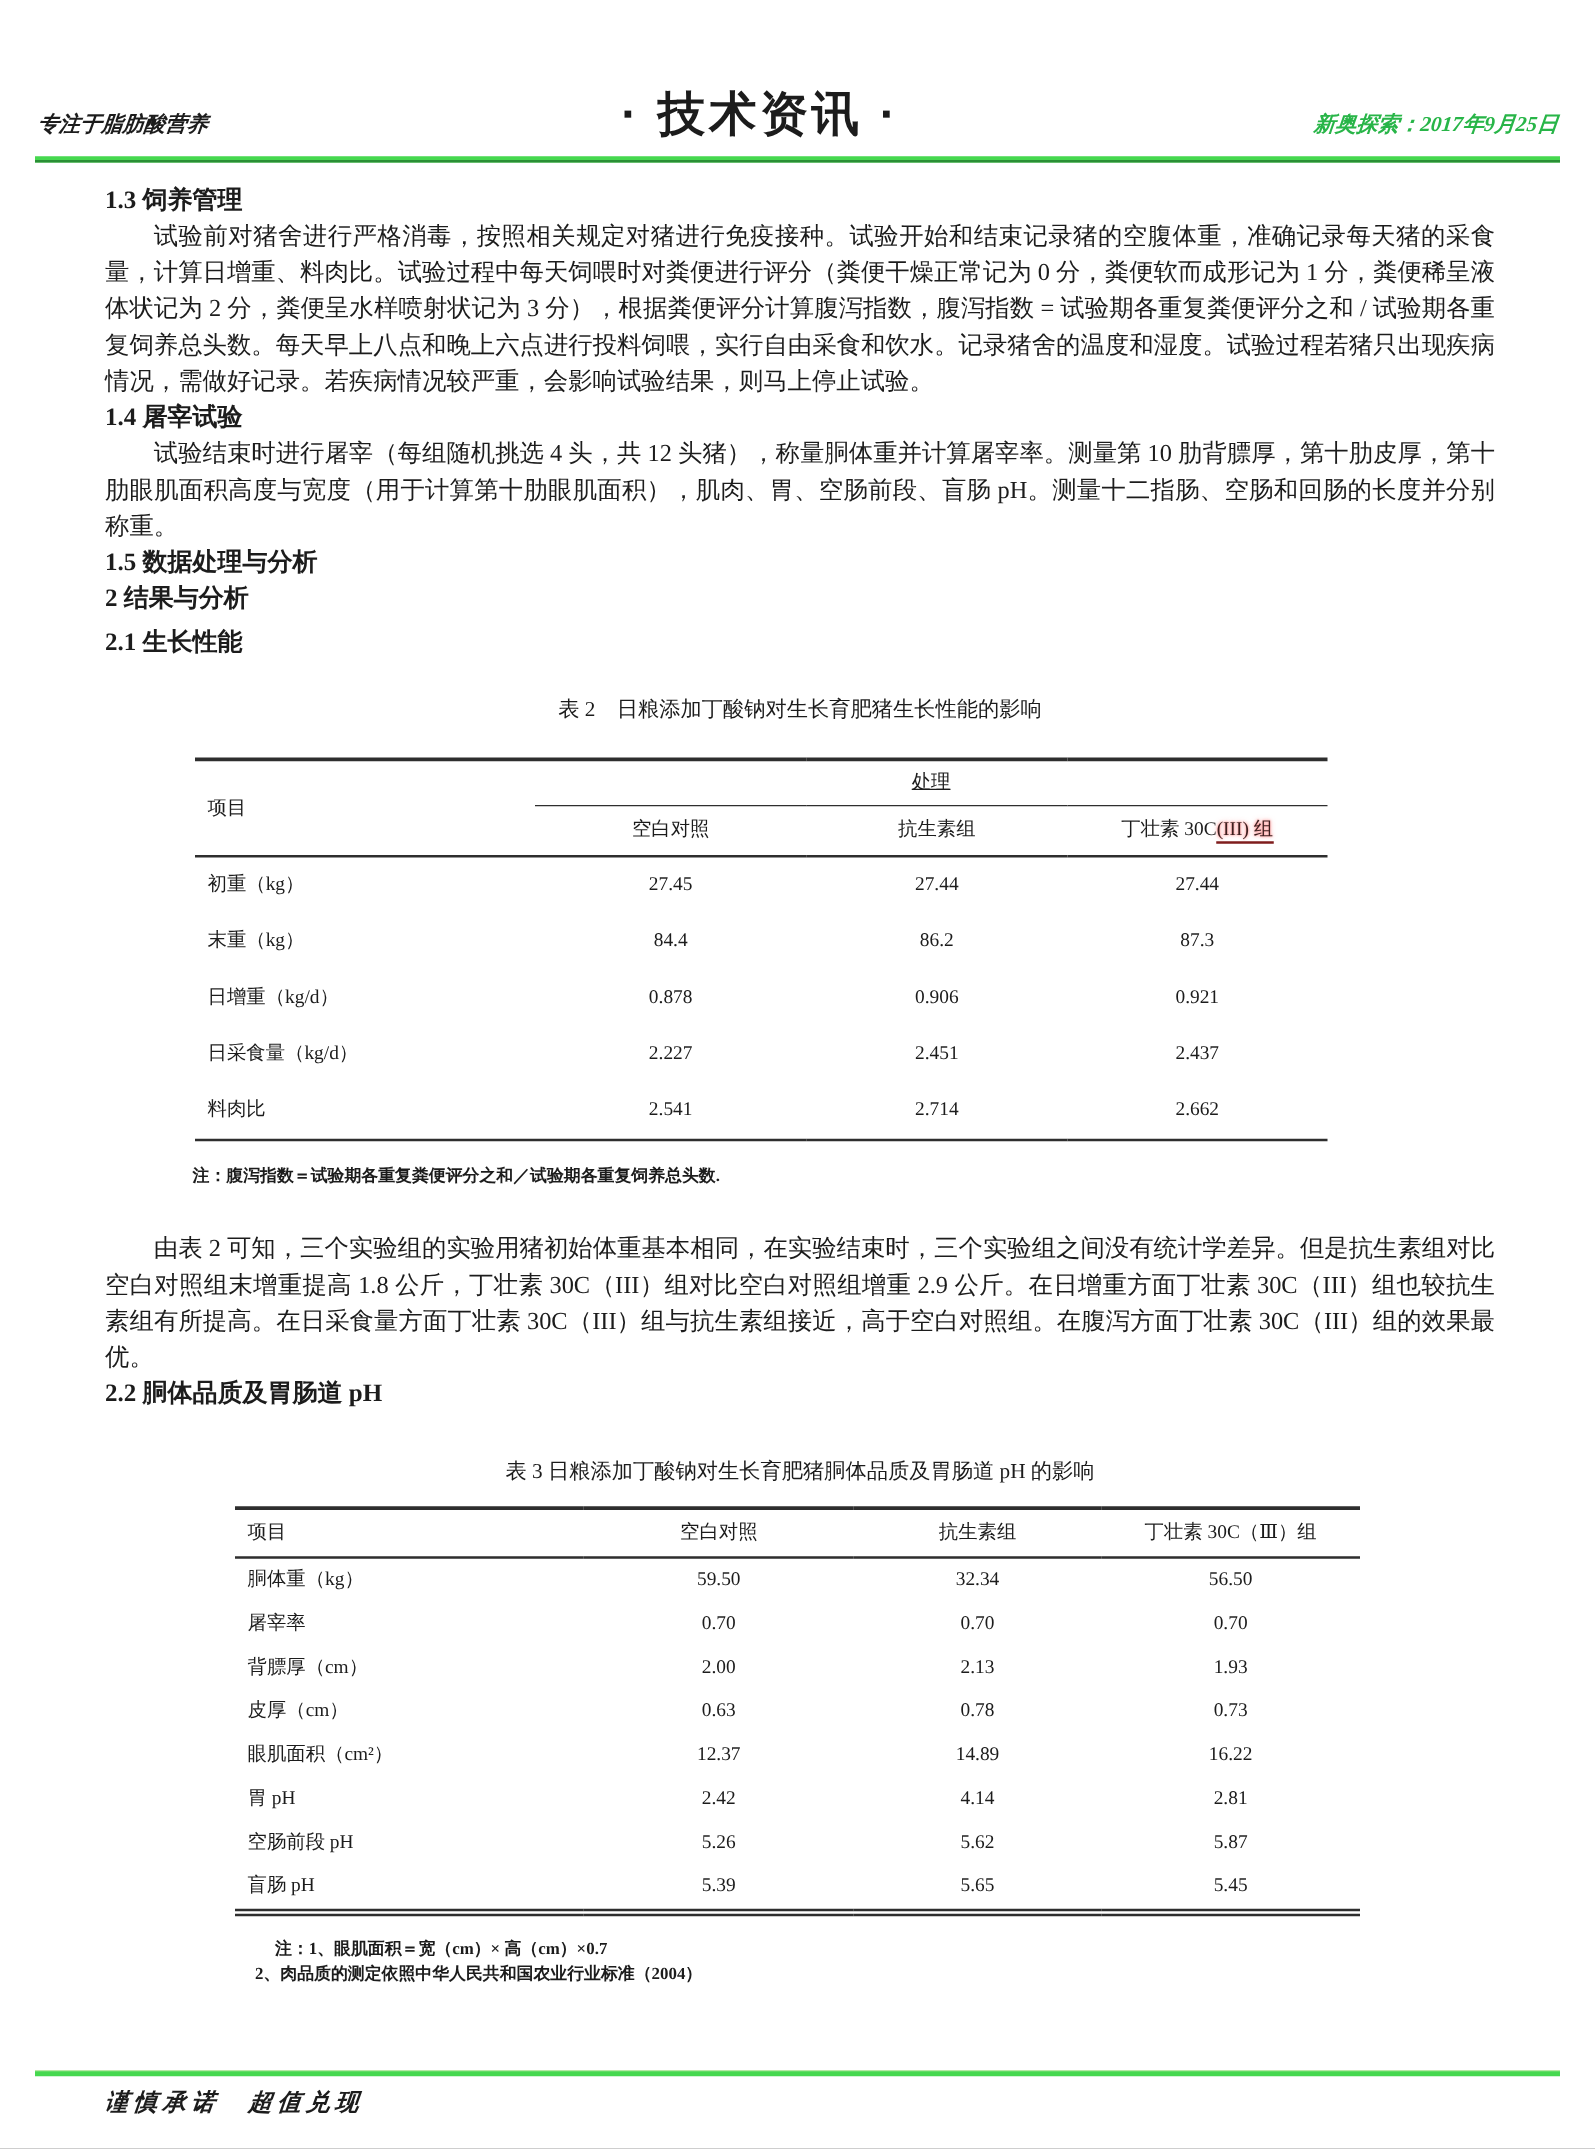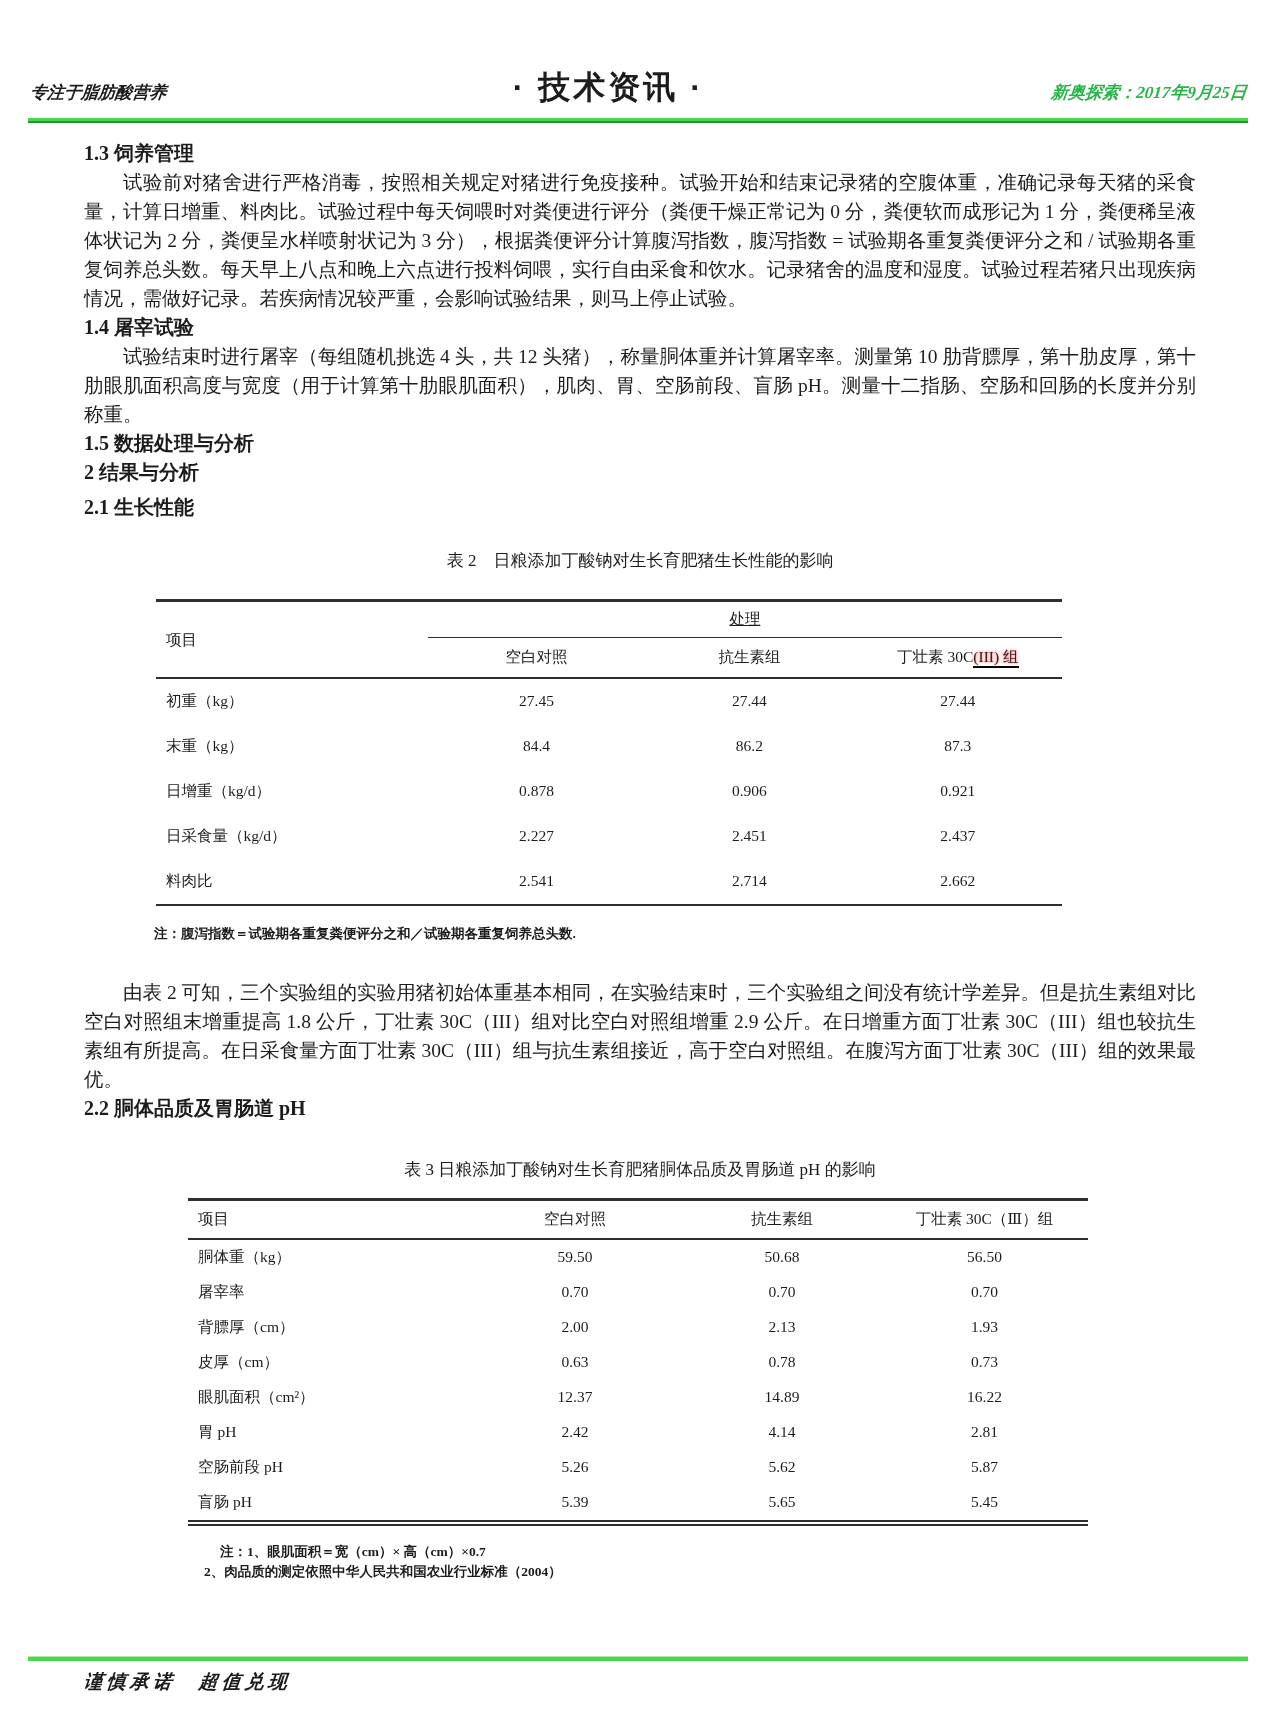--- a/index.html
+++ b/index.html
@@ -6,21 +6,21 @@
   .page {
     position:relative; width:1276px; height:1719px; margin:0 auto;
     background:#ffffff; color:#1c1c1c; overflow:hidden;
     font-family:"Liberation Serif","DejaVu Serif",serif;
   }
   
   .hdr { display:flex; justify-content:space-between; align-items:flex-end;
          margin:0 30px; padding-top:66px; }
   .hdr-slogan { font-size:17px; font-weight:bold; font-style:italic;
                 transform:skewX(-6deg); padding-bottom:6px; }
-  .hdr-title  { font-size:32px; font-weight:bold; letter-spacing:3px;
+  .hdr-title  { font-size:38px; font-weight:bold; letter-spacing:3px;
                 font-family:"Liberation Sans","DejaVu Sans",sans-serif; }
   .hdr-date   { font-size:17px; font-weight:bold; font-style:italic;
                 color:#28b548; transform:skewX(-6deg); padding-bottom:6px; }
   .rule-green { margin:8px 28px 0; height:3px; background:#46d84f;
                 border-bottom:2px solid #2a8f35; }
   
   .content { margin:16px 80px 0 84px; font-size:19.5px; line-height:29px;
              text-align:justify; }
   .sec-h { font-weight:bold; font-size:20px; }
   .para  { text-indent:2em; margin:0; }
@@ -35,21 +35,21 @@
   .t2 .item-h { text-align:left; vertical-align:middle; padding-left:10px;
                 border-bottom:2px solid #2e2e2e; }
   .t2 .treat-h { text-align:center; padding:7px 0 8px;
                  border-bottom:1.5px solid #2e2e2e;text-decoration:underline; }
   .t2 tr.sub th { text-align:center; padding:9px 0 10px;
                   border-bottom:2px solid #2e2e2e; }
   .t2 tbody td { text-align:center; padding:12px 0 13px; }
   .t2 tbody td.lbl { text-align:left; padding-left:10px; }
   .hl { color:#3a1f1f;
         text-shadow:0 0 2px rgba(255,110,110,.95), 0 0 4px rgba(255,150,150,.8);
-        border-bottom:2px solid #000000; padding-bottom:1px; }
+        border-bottom:2px solid #7f1d1d; padding-bottom:1px; }
   .tnote { font-size:13.5px; font-weight:bold; line-height:20px;margin-left:44px; }
   .t2-note { margin:18px 0 0 70px; }
   .t3 { width:900px; margin:14px 0 0 104px;
         border-top:3px solid #2e2e2e; border-bottom:6px double #2e2e2e; }
   .t3 col.c-item { width:31%; } .t3 col.c-a { width:24%; }
   .t3 col.c-b { width:22%; }   .t3 col.c-c { width:23%; }
   .t3 thead th { padding:8px 0 9px; text-align:center;
                  border-bottom:2px solid #2e2e2e; }
   .t3 thead th.item-h3 { text-align:left; padding-left:10px; }
   .t3 tbody td { text-align:center; padding:7px 0 8px; }
@@ -164,21 +164,21 @@
           <th class="item-h3">项目</th>
           <th>空白对照</th>
           <th>抗生素组</th>
           <th>丁壮素 30C（Ⅲ）组</th>
         </tr>
       </thead>
       <tbody>
         <tr>
           <td class="lbl">胴体重（kg）</td>
           <td>59.50</td>
-          <td>50.68</td>
+          <td>32.34</td>
           <td>56.50</td>
         </tr>
         <tr>
           <td class="lbl">屠宰率</td>
           <td>0.70</td>
           <td>0.70</td>
           <td>0.70</td>
         </tr>
         <tr>
           <td class="lbl">背膘厚（cm）</td>

